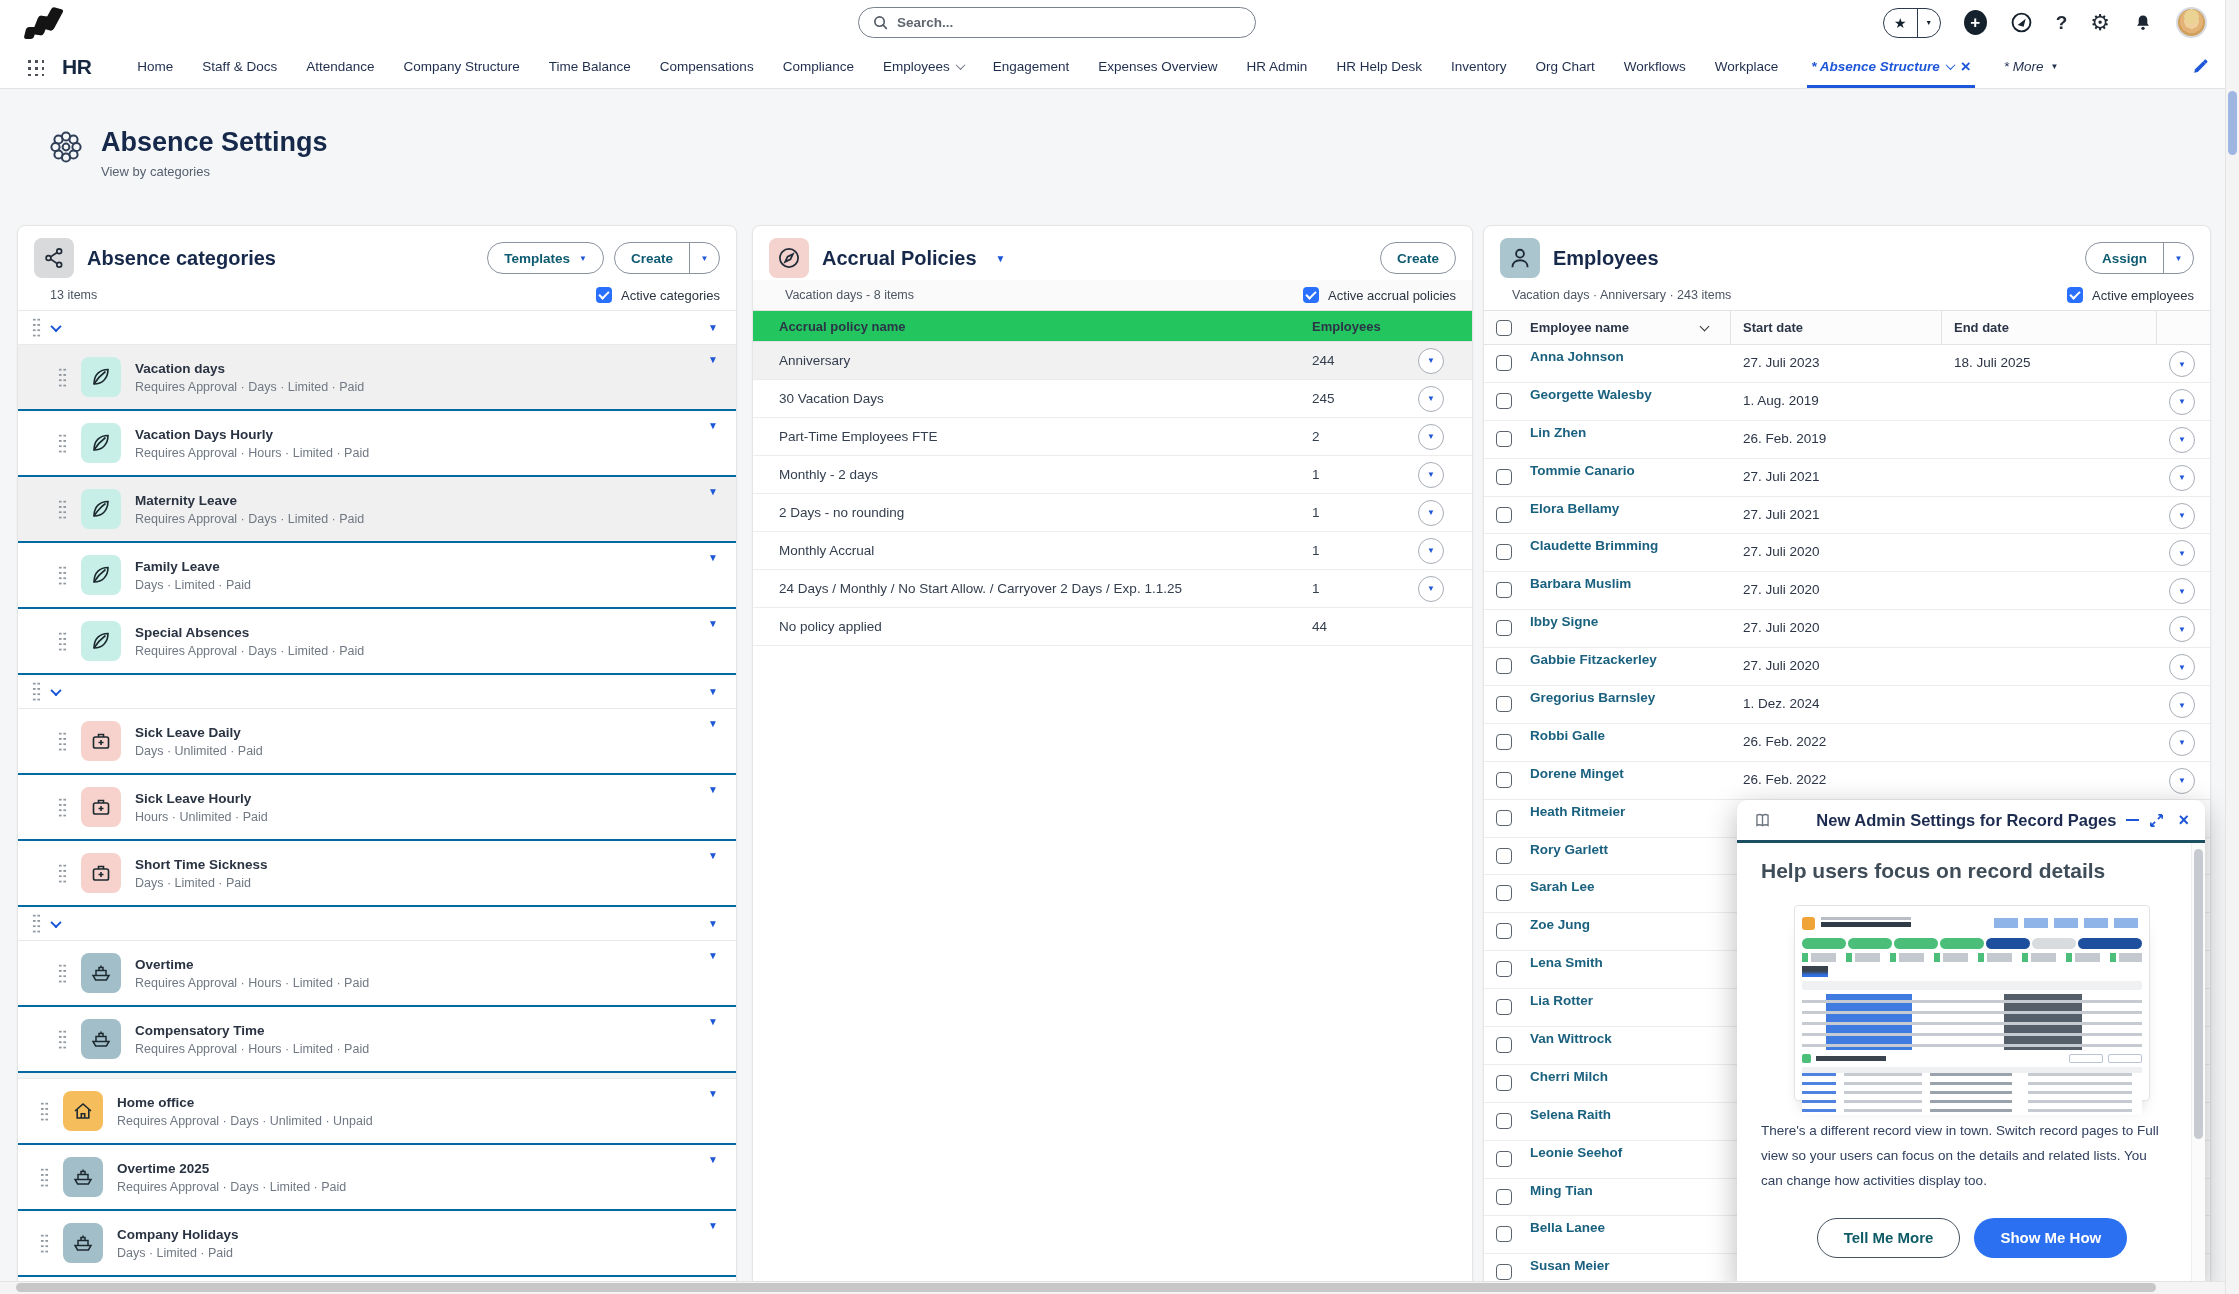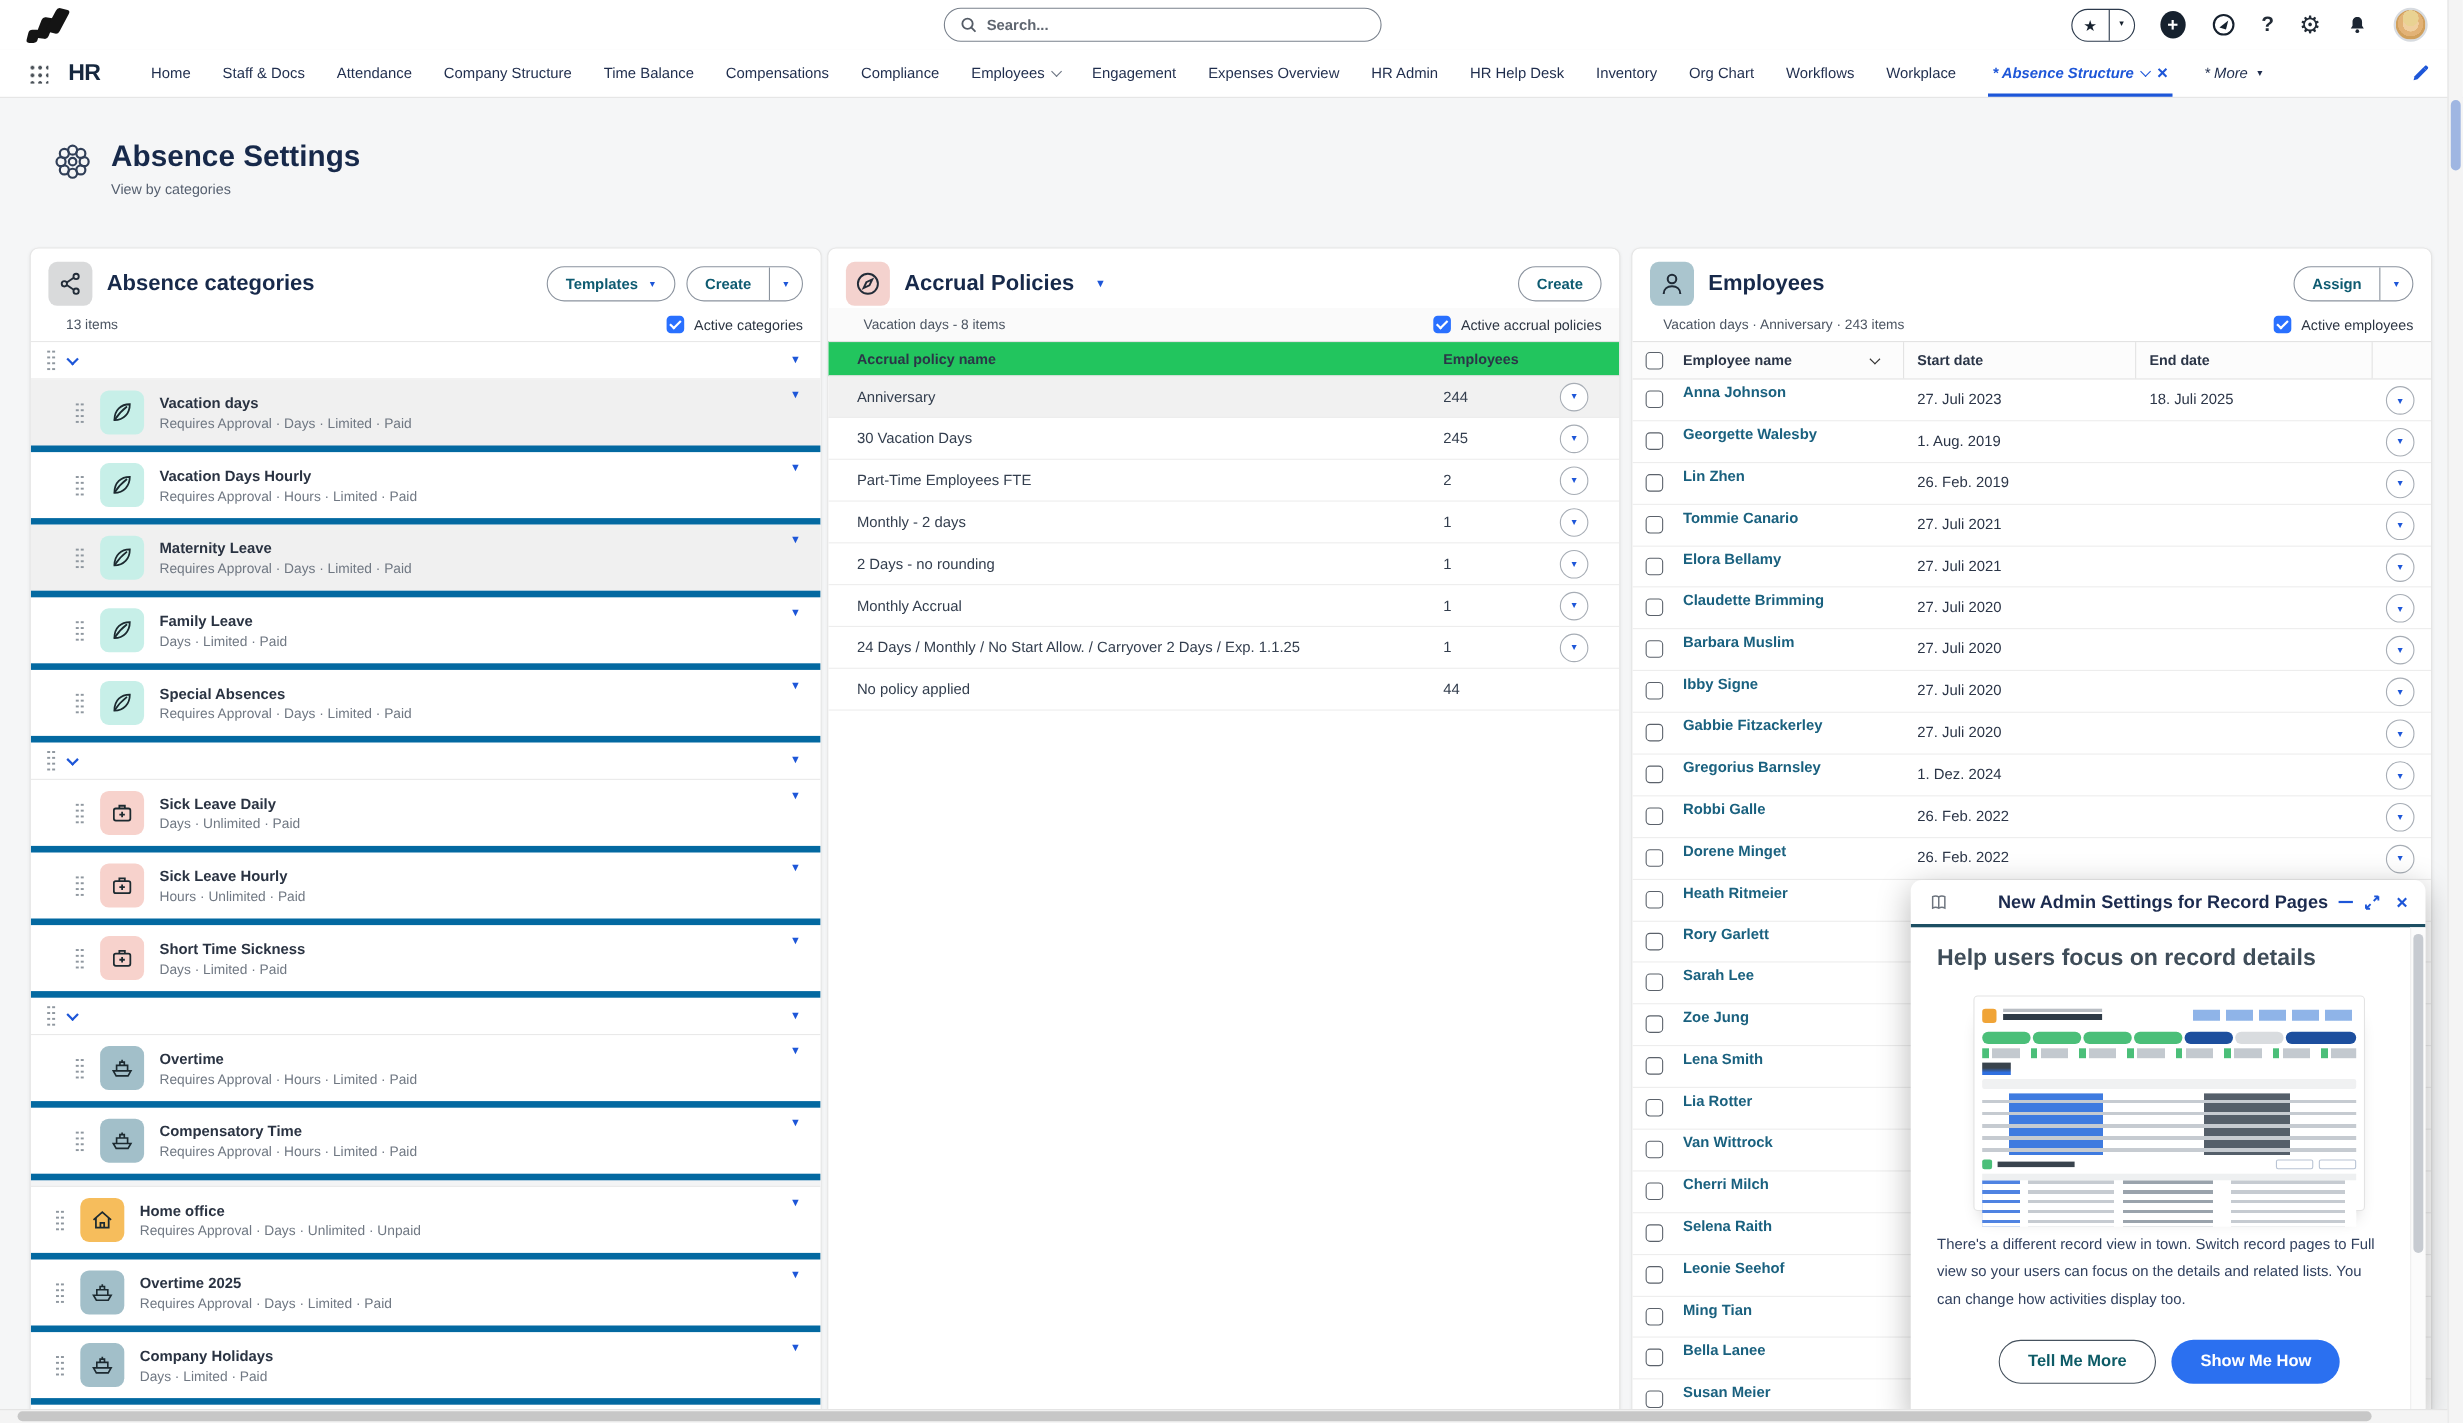--- a/index.html
+++ b/index.html
@@ -43,21 +43,21 @@
   .t-caret { font-size:8px; color:#1f2d4d; }
   .nav-edit { margin-left:auto; margin-right:30px; }
 
   
   .page-title-block { position:absolute; left:46px; top:127px; display:flex; gap:15px; }
   .pt-text .title { font-size:27px; font-weight:600; color:#17294a; }
   .pt-text .sub { font-size:13px; color:#566070; margin-top:6px; }
 
   
   .card { position:absolute; top:225px; bottom:0; background:#fff; border:1px solid #e5e5e5; border-radius:8px 8px 0 0; box-shadow:0 1px 3px rgba(0,0,0,.05); overflow:hidden; }
-  #card-cats { left:17px;  width:720px;margin-left:10px; }
+  #card-cats { left:17px;  width:720px; }
   #card-accr { left:752px; width:721px; }
   #card-emp  { left:1483px; width:728px; }
 
   .card-head { margin:10px 16px 0; height:44px; display:flex; align-items:center; gap:13px; }
   .card-icon { width:40px; height:40px; border-radius:8px; display:flex; align-items:center; justify-content:center; flex:none; }
   .ci-gray { background:#d9dadb; } .ci-pink { background:#f4d2ce; } .ci-blue { background:#aac5ce; }
   .card-title { font-size:20px; font-weight:600; color:#17294a; }
   .title-caret { font-size:10px; color:#1d56d8; margin-left:6px; }
   .head-actions { margin-left:auto; display:flex; align-items:center; gap:10px; }
 
@@ -76,21 +76,21 @@
 
   .hdiv { border-bottom:1px solid #e8e8e8; }
 
   
   .sec { height:34px; display:flex; align-items:center; gap:9px; padding:0 18px 0 14px; border-bottom:1px solid #e9e9e9; }
   .dots { width:9px; height:21px; flex:none;
     background-image:radial-gradient(circle,#8f979f 1.1px,transparent 1.3px); background-size:4.5px 5.3px; }
   .sec-chev { width:8px; height:8px; border-right:2px solid #1d56d8; border-bottom:2px solid #1d56d8; transform:rotate(45deg) translate(-1px,-1px); margin:0 2px; }
   .sec .sec-title { font-size:15.5px; font-weight:700; color:#17294a; flex:1; }
   .tri { font-size:10px; color:#1d56d8; }
-  .item { position:relative; height:66px; display:flex; align-items:center; gap:14px; padding-left:40px; border-bottom:6px solid #0369a1; }
+  .item { position:relative; height:66px; display:flex; align-items:center; gap:14px; padding-left:40px; border-bottom:2px solid #0369a1; }
   .item.top { padding-left:22px; }
   .item.selected { background:#f0f0f0; }
   .item .tri { position:absolute; right:18px; top:9px; }
   .itm-icon { width:40px; height:40px; border-radius:8px; display:flex; align-items:center; justify-content:center; flex:none; }
   .itm-icon svg { display:none; }
   .itm-icon.leaf   { background:#c7efe8; } .itm-icon.leaf   svg.g-leaf   { display:block; }
   .itm-icon.medkit { background:#f7d2cc; } .itm-icon.medkit svg.g-medkit { display:block; }
   .itm-icon.ship   { background:#a2bfc9; } .itm-icon.ship   svg.g-ship   { display:block; }
   .itm-icon.house  { background:#f6bd5c; } .itm-icon.house  svg.g-house  { display:block; }
   .item .name { font-size:13.5px; font-weight:600; color:#2a3342; }

